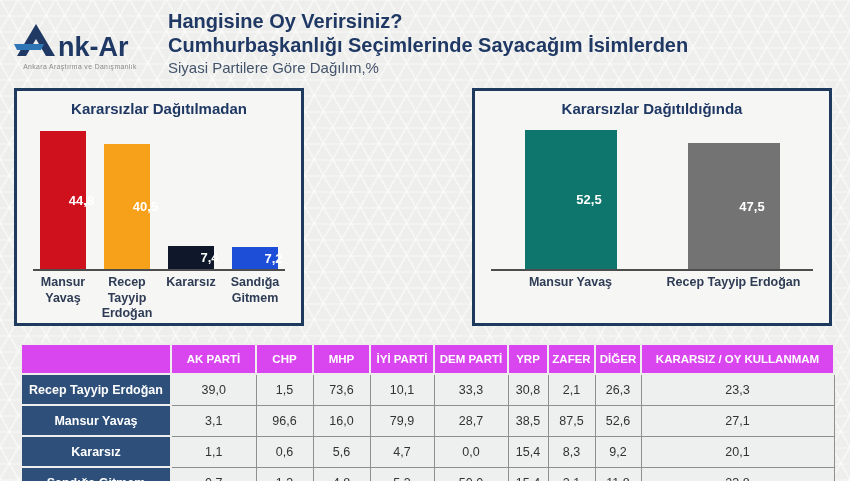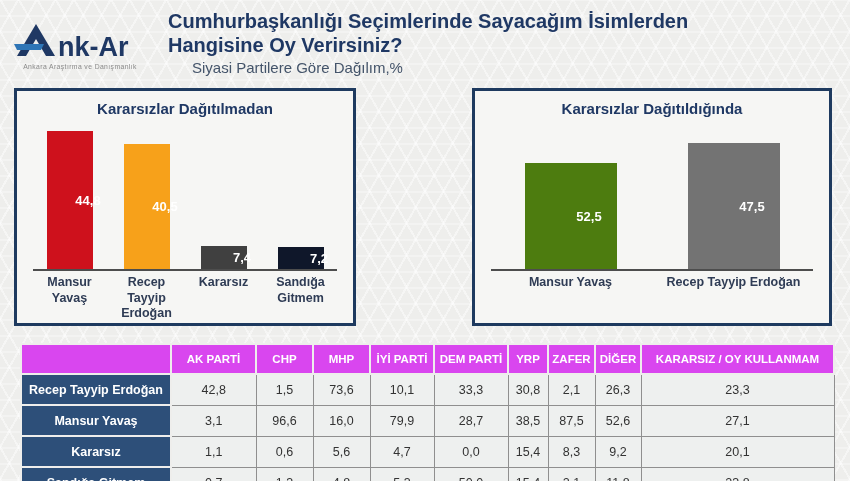--- a/index.html
+++ b/index.html
@@ -18,29 +18,29 @@
   .logo { position:absolute; left:14px; top:20px; width:150px; }
   .logo svg { display:block; }
   .logo .tagline {
     font-size:6.8px; color:#8a8a8a; letter-spacing:.4px;
     text-align:center; margin-top:1px; width:132px;
   }
   .titles { position:absolute; left:168px; top:10px; width:670px; }
   .title-line {
     font-size:20px; font-weight:bold; color:#1f3864; line-height:1.18;
   }
-  .subtitle { font-size:15px; color:#44546a; margin-top:2px;margin-left:24px; }
+  .subtitle { font-size:15px; color:#44546a; margin-top:2px; }
 
   
   .panel {
     position:absolute; top:88px; height:238px;
     border:3px solid #1e3a5f; background:#f6f6f4;
     display:flex; flex-direction:column;
   }
-  .panel-left  { left:14px;  width:342px; }
+  .panel-left  { left:14px;  width:290px; }
   .panel-right { left:472px; width:360px; }
   .chart-title {
     text-align:center; font-size:15px; font-weight:bold; color:#1f3864;
     padding-top:9px; height:32px; flex:0 0 auto;
   }
   .plot {
     flex:0 0 auto; display:flex; justify-content:space-around;
     align-items:flex-end; padding:0 14px;
   }
   .panel-left  .plot { height:146px; }
@@ -88,63 +88,63 @@
 <div class="logo">
   <svg width="132" height="42" viewBox="0 0 132 42">
     <polygon points="3,36 22,4 41,36 32,36 22,19 12,36" fill="#1f3864"></polygon>
     <polygon points="0,24 30,24 27,30 3,30" fill="#2e75b6"></polygon>
     <text x="44" y="36" font-family="Liberation Sans, sans-serif" font-size="27" font-weight="bold" fill="#1f3864">nk-Ar</text>
   </svg>
   <div class="tagline">Ankara Araştırma ve Danışmanlık</div>
 </div>
 
 <div class="titles">
+  <div class="title-line">Hangisine Oy Verirsiniz?</div>
   <div class="title-line">Cumhurbaşkanlığı Seçimlerinde Sayacağım İsimlerden</div>
-  <div class="title-line">Hangisine Oy Verirsiniz?</div>
   <div class="subtitle">Siyasi Partilere Göre Dağılım,%</div>
 </div>
 
 <div class="panel panel-left">
   <div class="chart-title">Kararsızlar Dağıtılmadan</div>
   <div class="plot">
       <div class="col">
         <div class="bar" style="height: 138px; background: rgb(206, 17, 28);">
           <div class="val">44,8</div>
         </div>
       </div>
       <div class="col">
         <div class="bar" style="height: 125px; background: rgb(247, 161, 26);">
           <div class="val">40,5</div>
         </div>
       </div>
       <div class="col">
-        <div class="bar" style="height: 23px; background: #404040;">
+        <div class="bar" style="height: 23px; background: #0f172a;">
           <div class="val">7,4</div>
         </div>
       </div>
       <div class="col">
-        <div class="bar" style="height: 22px; background: #0f172a;">
+        <div class="bar" style="height: 22px; background: #1d4ed8;">
           <div class="val">7,2</div>
         </div>
       </div>
     </div>
   <div class="axis"></div>
   <div class="cats">
       <div class="cat">Mansur Yavaş</div>
       <div class="cat">Recep Tayyip Erdoğan</div>
       <div class="cat">Kararsız</div>
       <div class="cat">Sandığa Gitmem</div>
     </div>
 </div>
 
 <div class="panel panel-right">
   <div class="chart-title">Kararsızlar Dağıtıldığında</div>
   <div class="plot">
       <div class="col">
-        <div class="bar" style="height: 106px; background: #4d7c0f;">
+        <div class="bar" style="height: 139px; background: #0f766e;">
           <div class="val">52,5</div>
         </div>
       </div>
       <div class="col">
         <div class="bar" style="height: 126px; background: #737373;">
           <div class="val">47,5</div>
         </div>
       </div>
     </div>
   <div class="axis"></div>
@@ -178,21 +178,21 @@
           <th>DEM PARTİ</th>
           <th>YRP</th>
           <th>ZAFER</th>
           <th>DİĞER</th>
           <th>KARARSIZ / OY KULLANMAM</th>
         </tr>
       </thead>
     <tbody>
         <tr>
           <th>Recep Tayyip Erdoğan</th>
-          <td>42,8</td>
+          <td>39,0</td>
           <td>1,5</td>
           <td>73,6</td>
           <td>10,1</td>
           <td>33,3</td>
           <td>30,8</td>
           <td>2,1</td>
           <td>26,3</td>
           <td>23,3</td>
         </tr>
         <tr>

